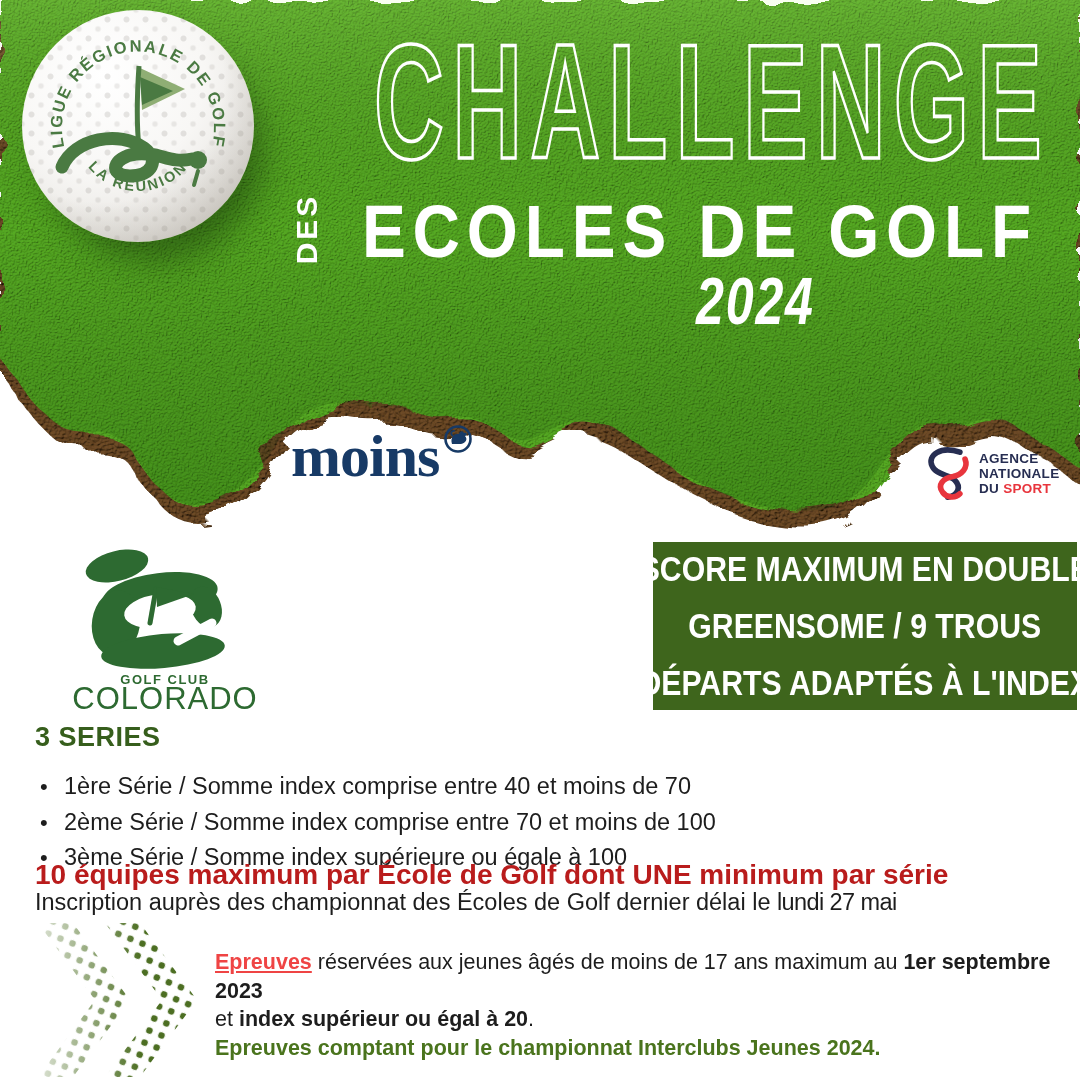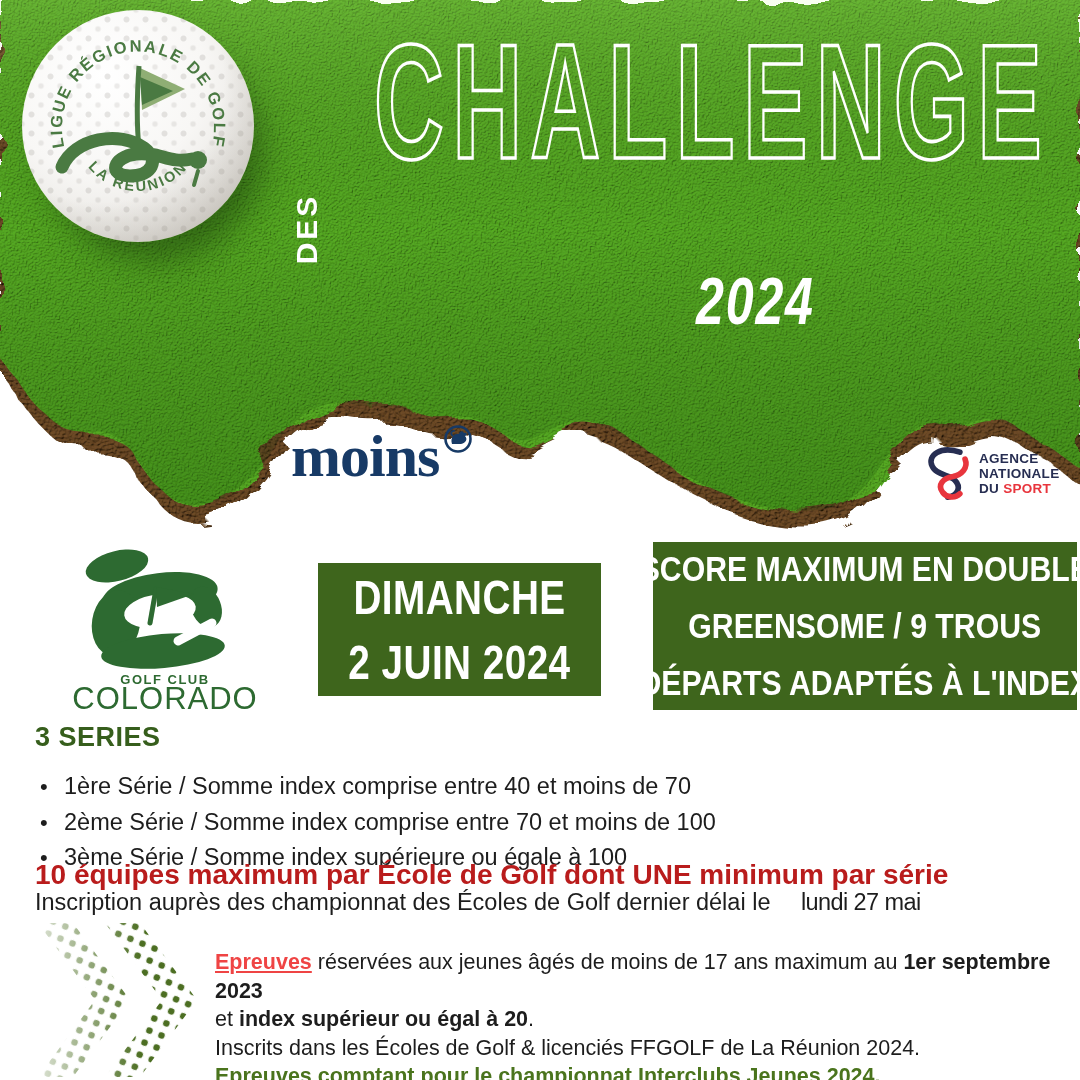--- a/index.html
+++ b/index.html
@@ -55,21 +55,21 @@
                      letter-spacing:0;white-space:nowrap;}
   
   .series-heading{position:absolute;left:35px;top:722px;z-index:4;color:#365e1c;
                   font-weight:bold;font-size:27px;letter-spacing:.5px;}
   .series-list{position:absolute;left:40px;top:769px;z-index:4;font-size:23.5px;color:#1d1d1d;}
   .series-list .row{display:flex;align-items:baseline;line-height:35.5px;white-space:nowrap;}
   .series-list .dot{width:24px;font-size:22px;color:#1d1d1d;}
   .teams-bold{position:absolute;left:35px;top:859px;z-index:4;color:#b91c1c;font-weight:bold;
               font-size:28px;white-space:nowrap;}
   .inscription{position:absolute;left:35px;top:889px;z-index:4;color:#1d1d1d;font-size:23.5px;white-space:nowrap;}
-  .inscription .date{letter-spacing:-.6px;margin-left:24px;}
+  .inscription .date{letter-spacing:-.6px;}
   
   .chevrons{position:absolute;left:33px;top:921px;z-index:4;}
   
   .epreuves{position:absolute;left:215px;top:948px;width:865px;z-index:4;color:#1d1d1d;
             font-size:21.5px;line-height:28.5px;}
   .epreuves .lbl{color:#ef4444;font-weight:bold;text-decoration:underline;}
   .epreuves b{font-weight:bold;}
   .epreuves .green{color:#4a741d;font-weight:bold;}
 </style>
 </head>
@@ -137,20 +137,23 @@
 
   <svg class="challenge-svg" width="1080" height="200" viewBox="0 0 1080 200">
     <g transform="translate(712,158) scale(0.82,1.38)">
       <text x="0" y="0" text-anchor="middle" font-family="Liberation Sans, DejaVu Sans, sans-serif" font-weight="bold" font-size="118" letter-spacing="10" fill="none" stroke="#ffffff" stroke-width="3" vector-effect="non-scaling-stroke">CHALLENGE</text>
     </g>
   </svg>
 
   <div class="des">
     <span>DES</span>
   </div>
+  <div class="ecoles">
+    <span>ECOLES DE GOLF</span>
+  </div>
   <div class="year">
     <span>2024</span>
   </div>
 
   <div class="ffgolf">
     <span class="word">moins</span>
     <svg width="34" height="34" viewBox="0 0 34 34">
       <circle cx="17" cy="17" r="12.5" fill="none" stroke="#173a66" stroke-width="2.6"></circle>
       <path d="M11,22 C9,16 13,11 18,12 C18,9 22,8 23,11 C26,10 27,13 24,14 C27,17 25,21 20,22 Z" fill="#173a66"></path>
       <path d="M12,14 C9,12 10,8 14,9" stroke="#173a66" stroke-width="1.8" fill="none"></path>
@@ -182,26 +185,20 @@
       <path d="M152,80 L118,98" stroke="#ffffff" stroke-width="9" stroke-linecap="round"></path>
       <g>
         <path d="M96,46 L90,80" stroke="#2d6a31" stroke-width="5" stroke-linecap="round"></path>
         <path d="M96,44 L134,51 L97,64 Z" fill="#2d6a31"></path>
       </g>
       <text x="105" y="141" text-anchor="middle" font-family="Liberation Sans, DejaVu Sans, sans-serif" font-size="13" font-weight="bold" letter-spacing="1.5" fill="#2d6a31">GOLF CLUB</text>
       <text x="105" y="166" text-anchor="middle" font-family="Liberation Sans, DejaVu Sans, sans-serif" font-size="31" letter-spacing="1" fill="#2d6a31">COLORADO</text>
     </svg>
   </div>
 
-  <div class="gbox date-box">
-    <div class="inner">
-      <div>DIMANCHE</div>
-      <div>2 JUIN 2024</div>
-    </div>
-  </div>
 
   <div class="gbox format-box">
     <div class="inner">
       <div>SCORE MAXIMUM EN DOUBLE</div>
       <div>GREENSOME / 9 TROUS</div>
       <div>DÉPARTS ADAPTÉS À L'INDEX</div>
     </div>
   </div>
 
   <div class="series-heading">3 SERIES</div>
@@ -234,17 +231,16 @@
       </linearGradient>
     </defs>
     <polygon points="5,2 40,2 97,79 40,156 5,156 62,79" fill="url(#dots)"></polygon>
     <polygon points="72,2 107,2 164,79 107,156 72,156 129,79" fill="url(#dots)"></polygon>
     <rect x="0" y="0" width="180" height="158" fill="url(#fadeL)"></rect>
   </svg>
 
   <div class="epreuves">
     <div><span class="lbl">Epreuves</span><span> réservées aux jeunes âgés de moins de 17 ans maximum au </span><b>1er septembre 2023</b></div>
     <div><span>et </span><b>index supérieur ou égal à 20</b><span>.</span></div>
-    <div>Inscrits dans les Écoles de Golf &amp; licenciés FFGOLF de La Réunion 2024.</div>
     <div class="green">Epreuves comptant pour le championnat Interclubs Jeunes 2024.</div>
   </div>
 
 </div>
 
 </body></html>

